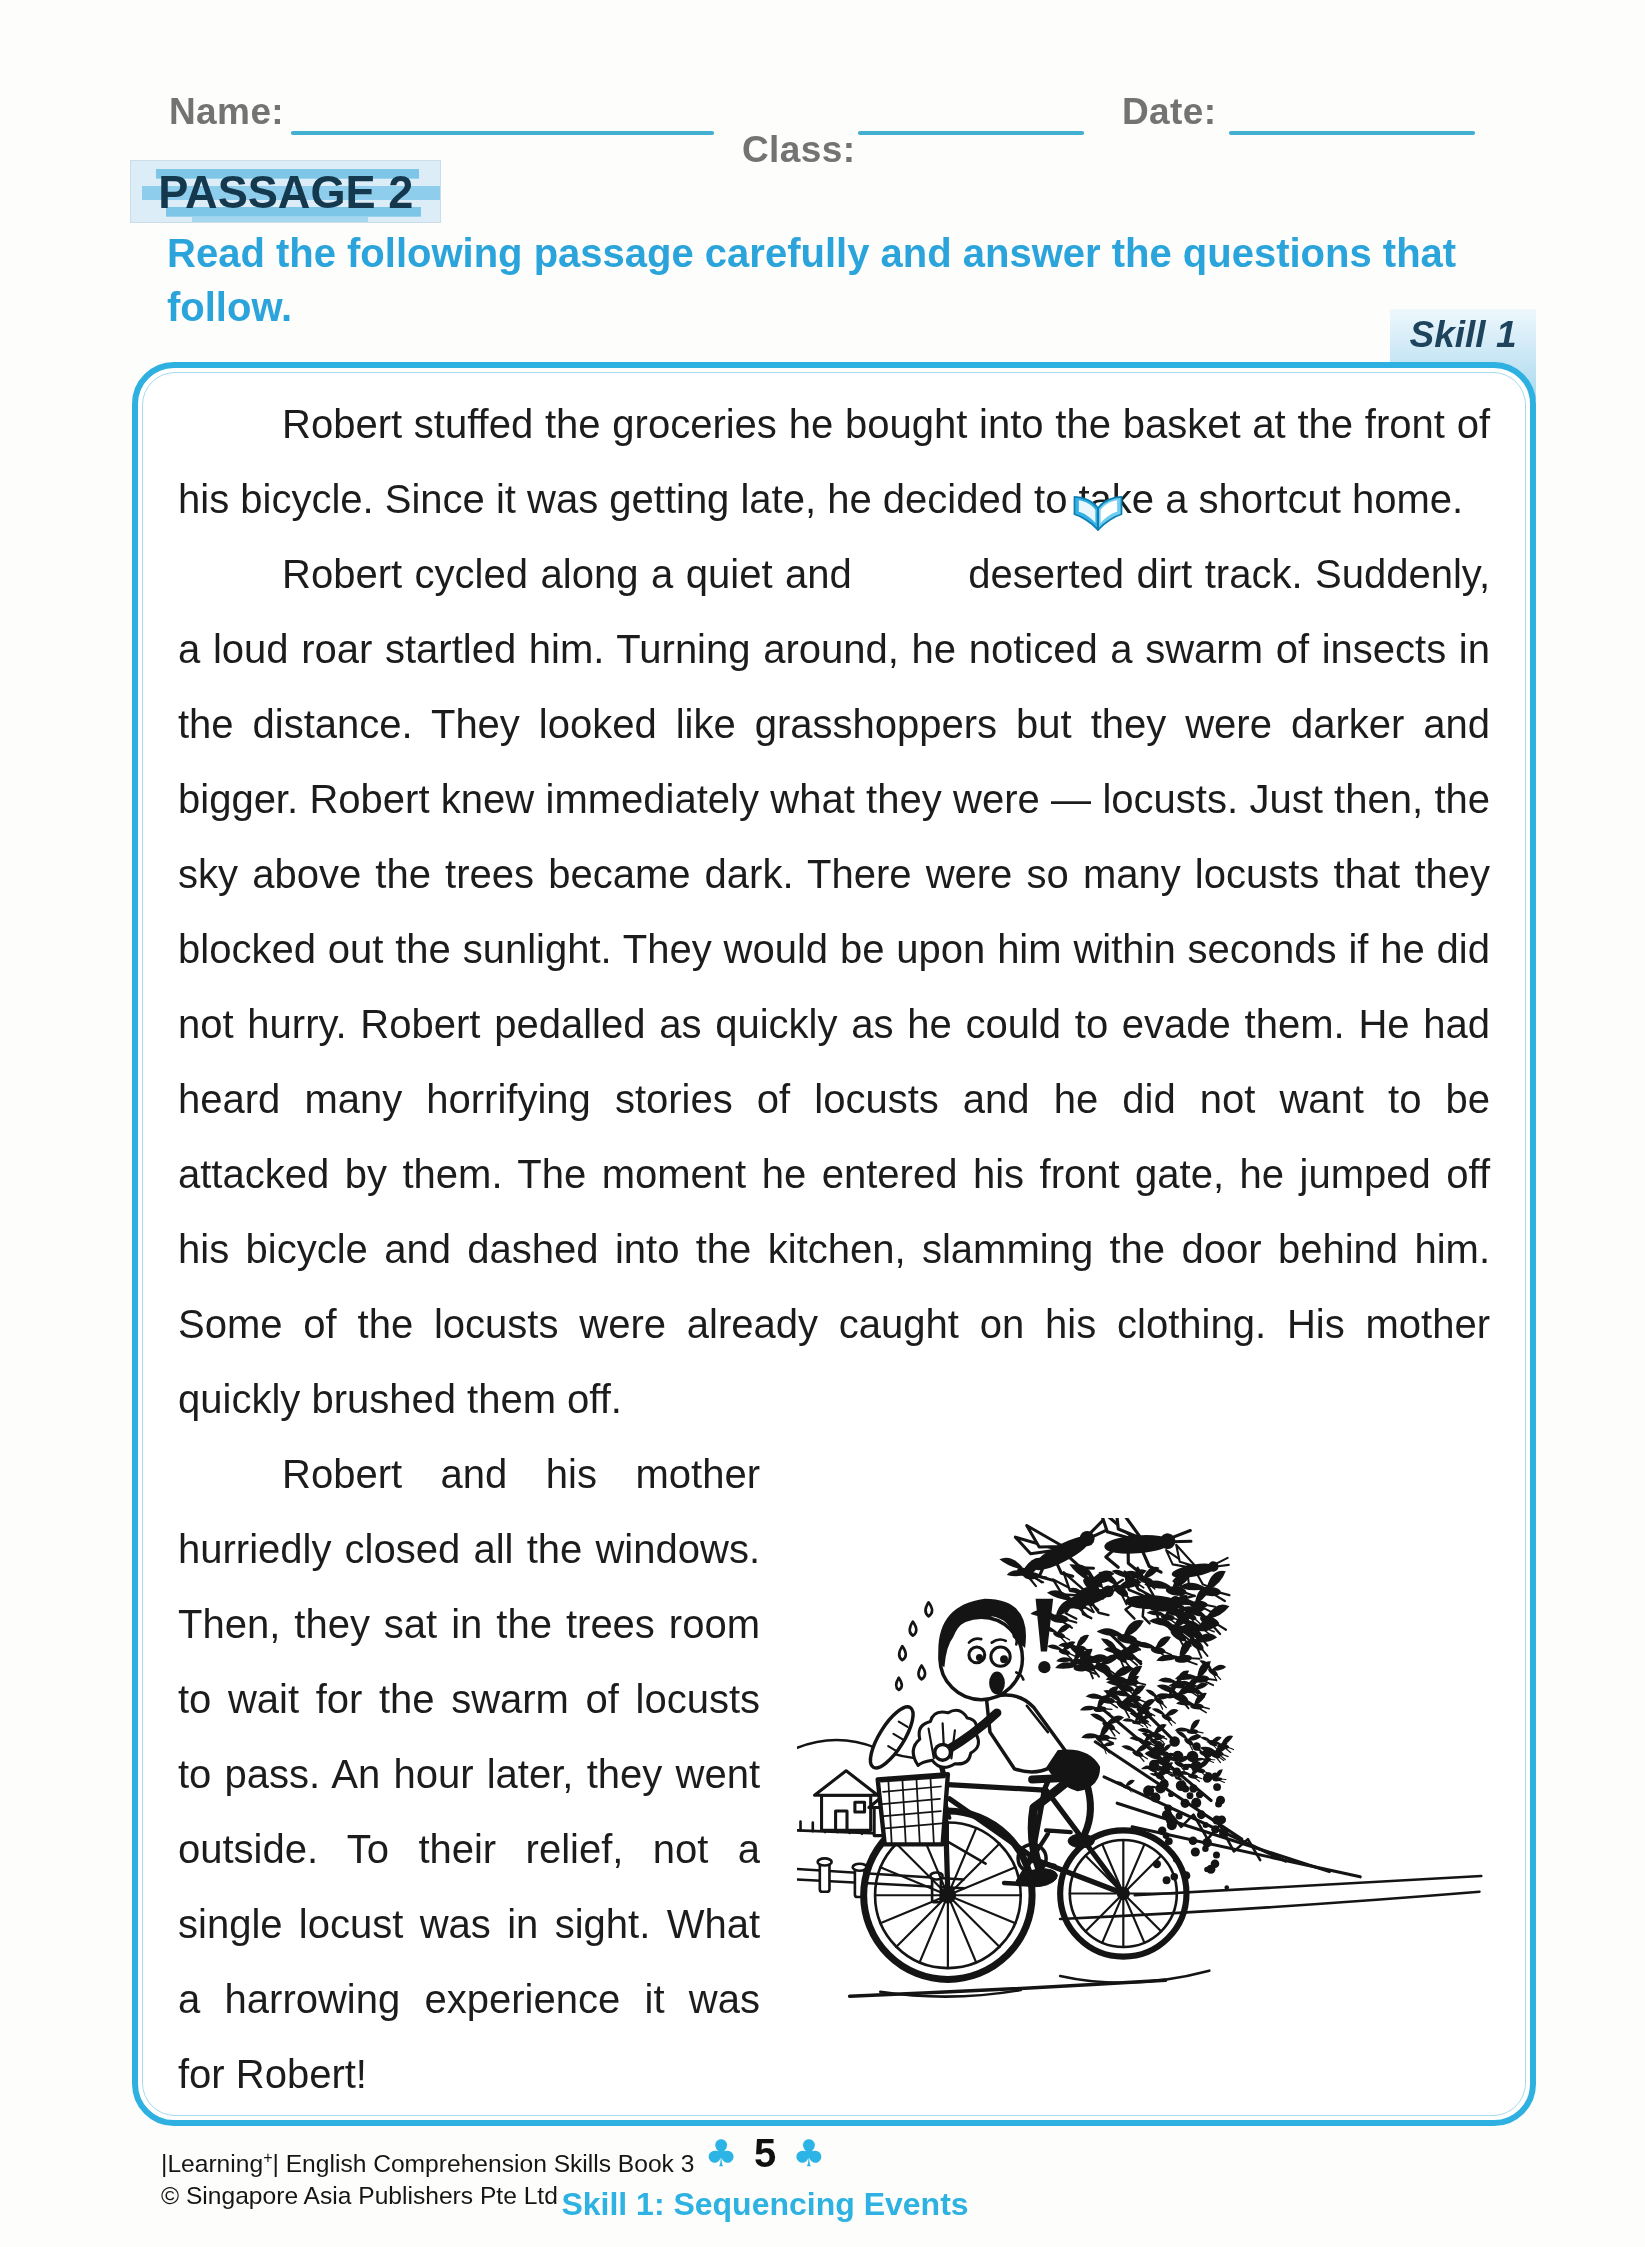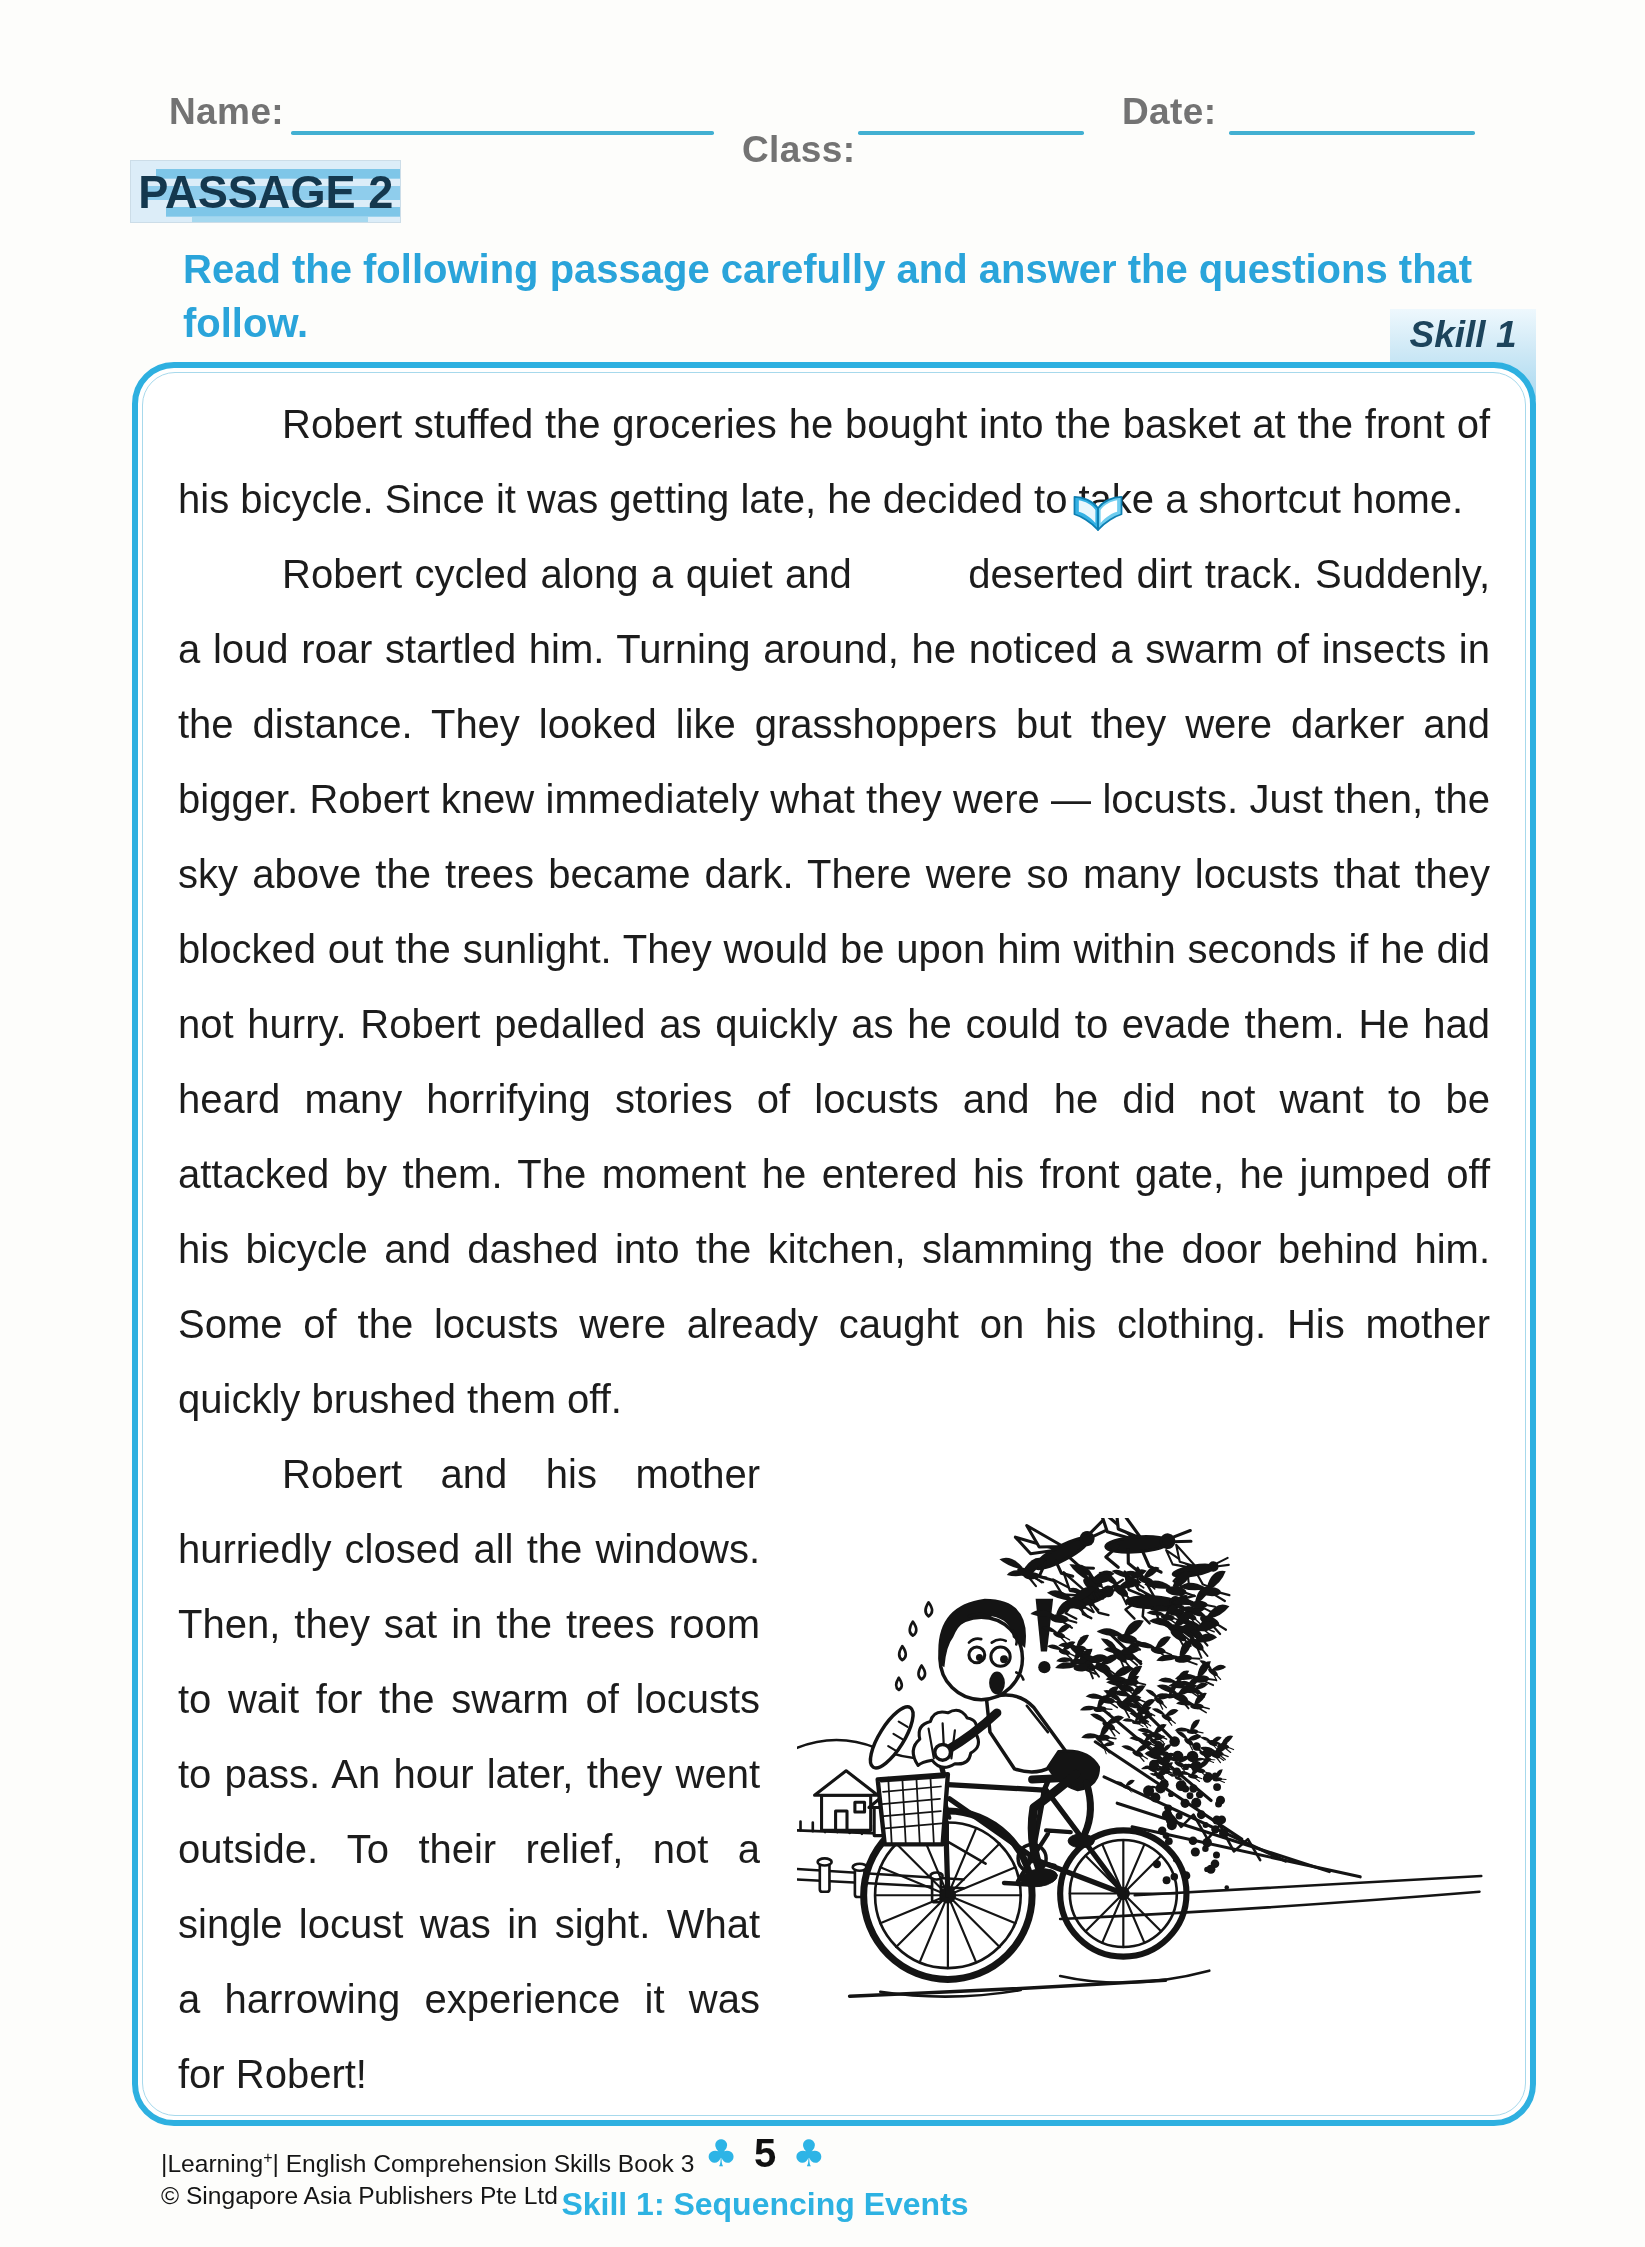--- a/index.html
+++ b/index.html
@@ -10,33 +10,33 @@
   .flabel{position:absolute;top:91px;font-size:37px;font-weight:700;color:#737373;letter-spacing:0.4px;}
   .flabel.name{left:169px;}
   .flabel.class{left:742px;margin-top:38px;}
   .flabel.date{left:1122px;}
   .fline{position:absolute;top:131px;height:3.5px;background:#43b0d2;border-radius:1.8px;}
   .fline.name{left:291px;width:423px;}
   .fline.class{left:858px;width:226px;}
   .fline.date{left:1229px;width:246px;}
 
   
-  .passage-badge{position:absolute;left:130px;top:160px;width:271px;height:63px;
+  .passage-badge{position:absolute;left:130px;top:160px;width:311px;height:63px;
     background:
       linear-gradient(#7ec6e8,#7ec6e8) no-repeat 24.6px 8px / 263px 9.7px,
       linear-gradient(#8fcdec,#8fcdec) no-repeat 10.5px 24.6px / 298px 14px,
       linear-gradient(#7ec6e8,#7ec6e8) no-repeat 35px 46px / 255px 9.7px,
       linear-gradient(#a5d8ef,#a5d8ef) no-repeat 61px 56px / 176px 5.3px,
       #dcedf8;
     border:1.8px solid #ccdde8;box-sizing:border-box;
     display:flex;align-items:center;justify-content:center;}
   .passage-badge span{font-size:47px;font-weight:800;color:#14384e;letter-spacing:0;transform:scaleX(.96);}
 
   
-  .instruction{position:absolute;left:167px;top:226px;width:1369px;margin:16px;
+  .instruction{position:absolute;left:167px;top:226px;width:1369px;margin:0;
     font-size:40px;line-height:54px;font-weight:700;color:#2aa4da;}
 
   
   .skill-badge{position:absolute;left:1390px;top:309px;width:146px;height:91px;z-index:0;
     background:linear-gradient(180deg,#eef8fd 0%,#cfe9f6 45%,#a9d9f0 100%);
     text-align:center;font-size:37px;font-weight:700;color:#1d445c;line-height:51px;font-style:italic;}
 
   
   .passage-box{position:absolute;left:132px;top:362px;width:1392px;height:1752px;z-index:1;
     background:#ffffff;border:6.1px solid #2eb0e0;border-radius:42px;}

